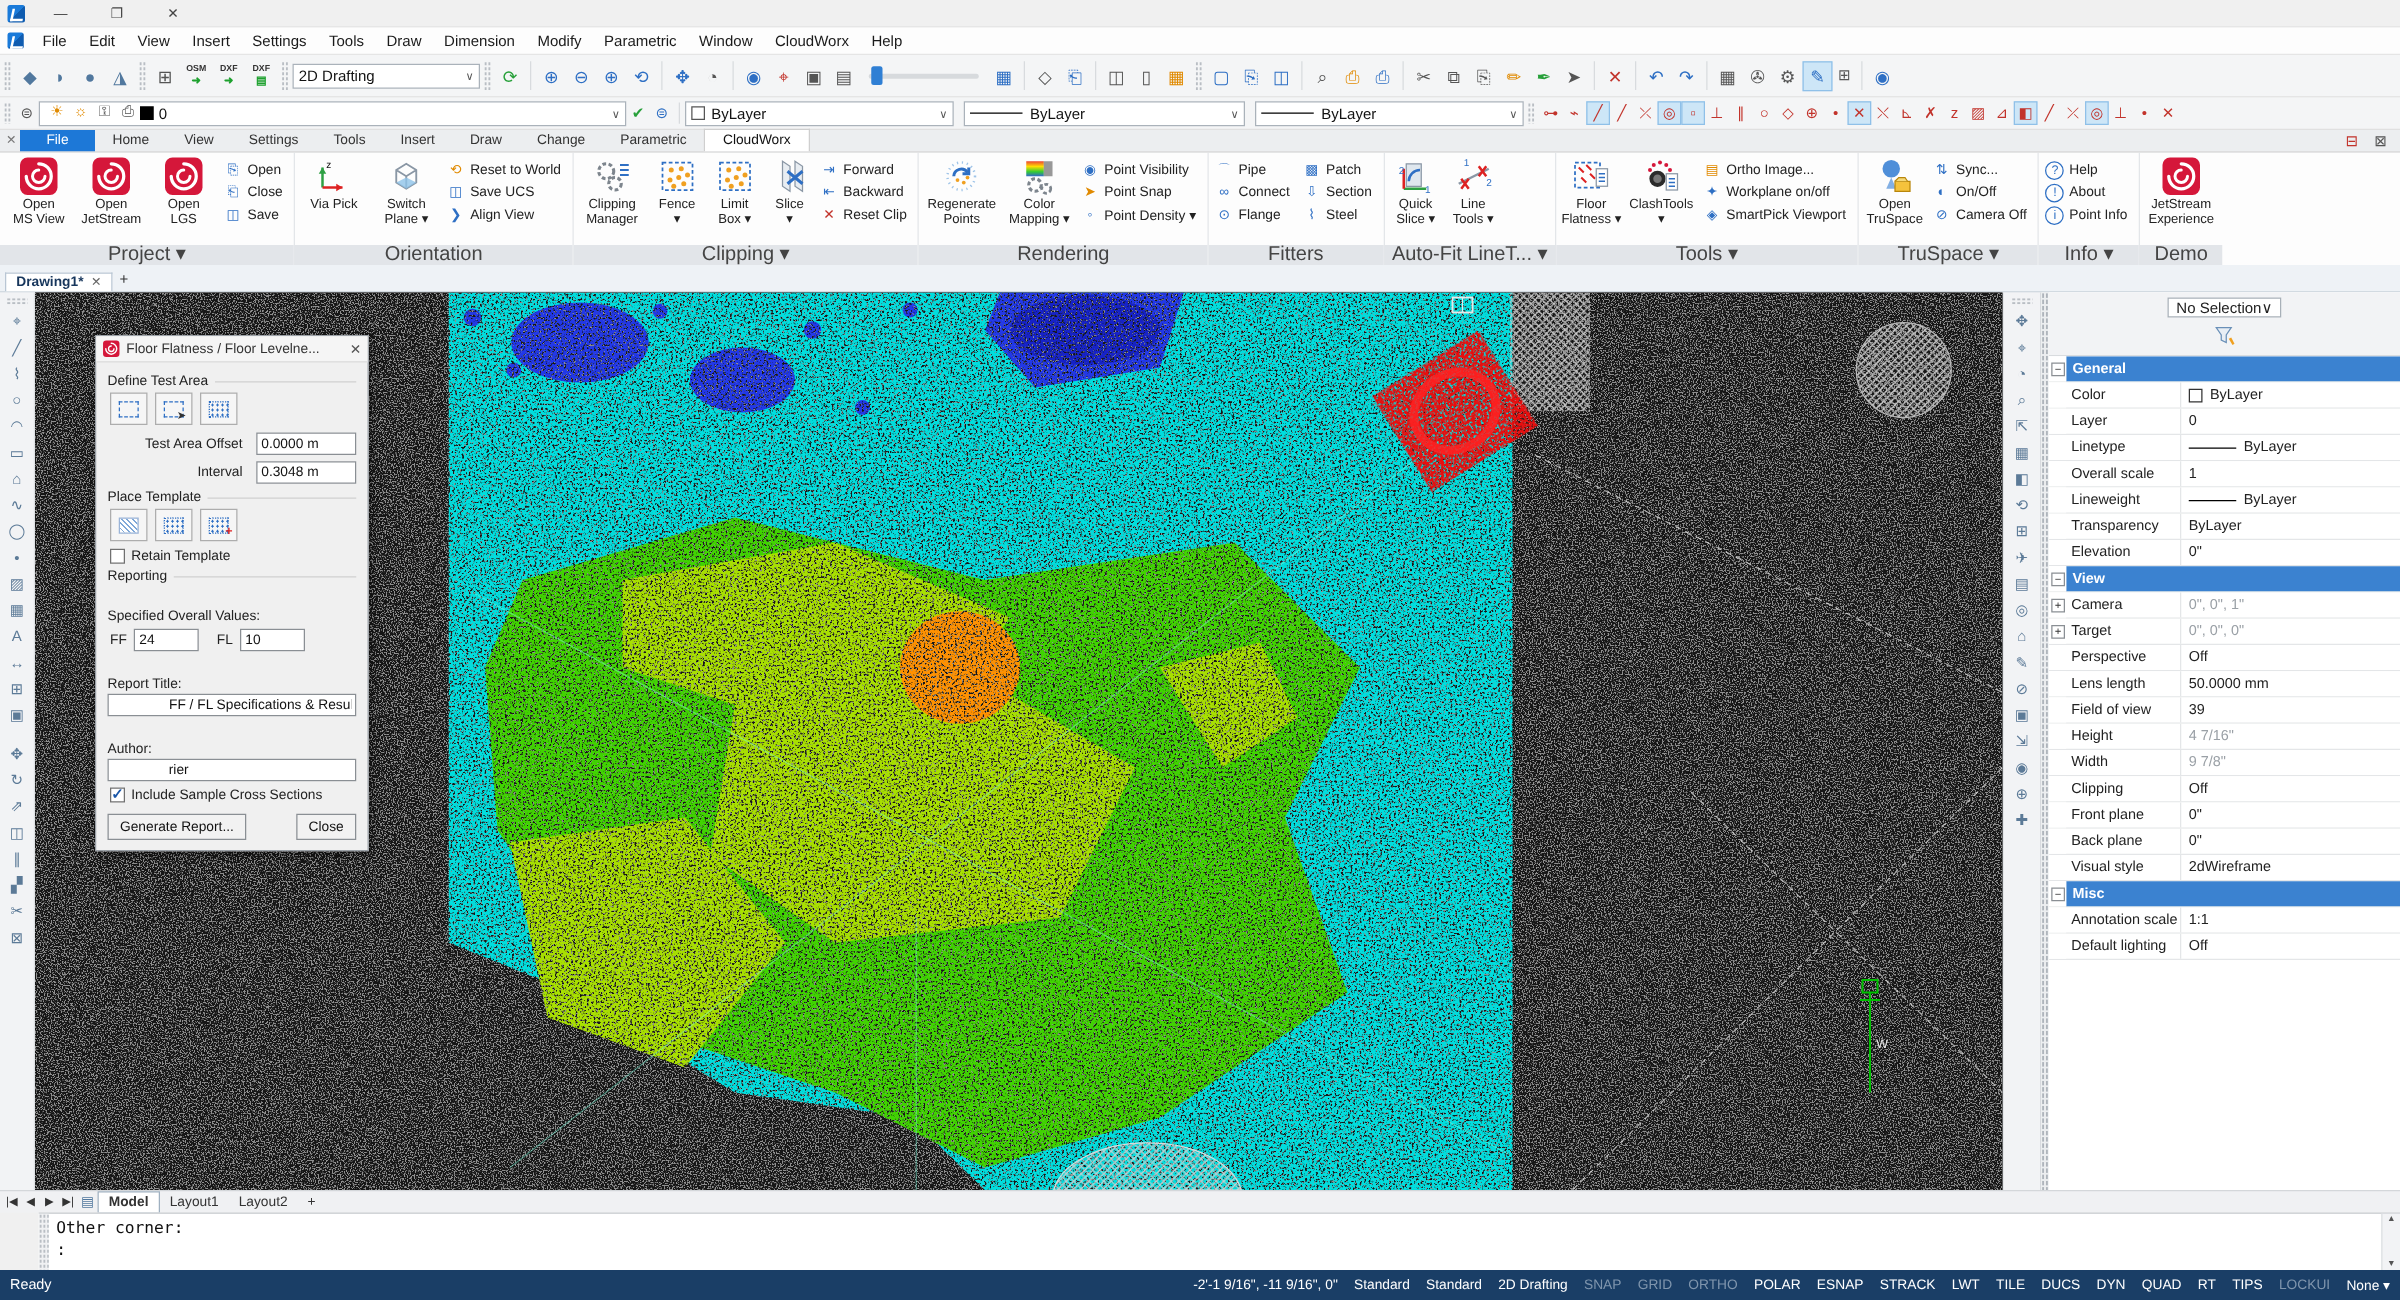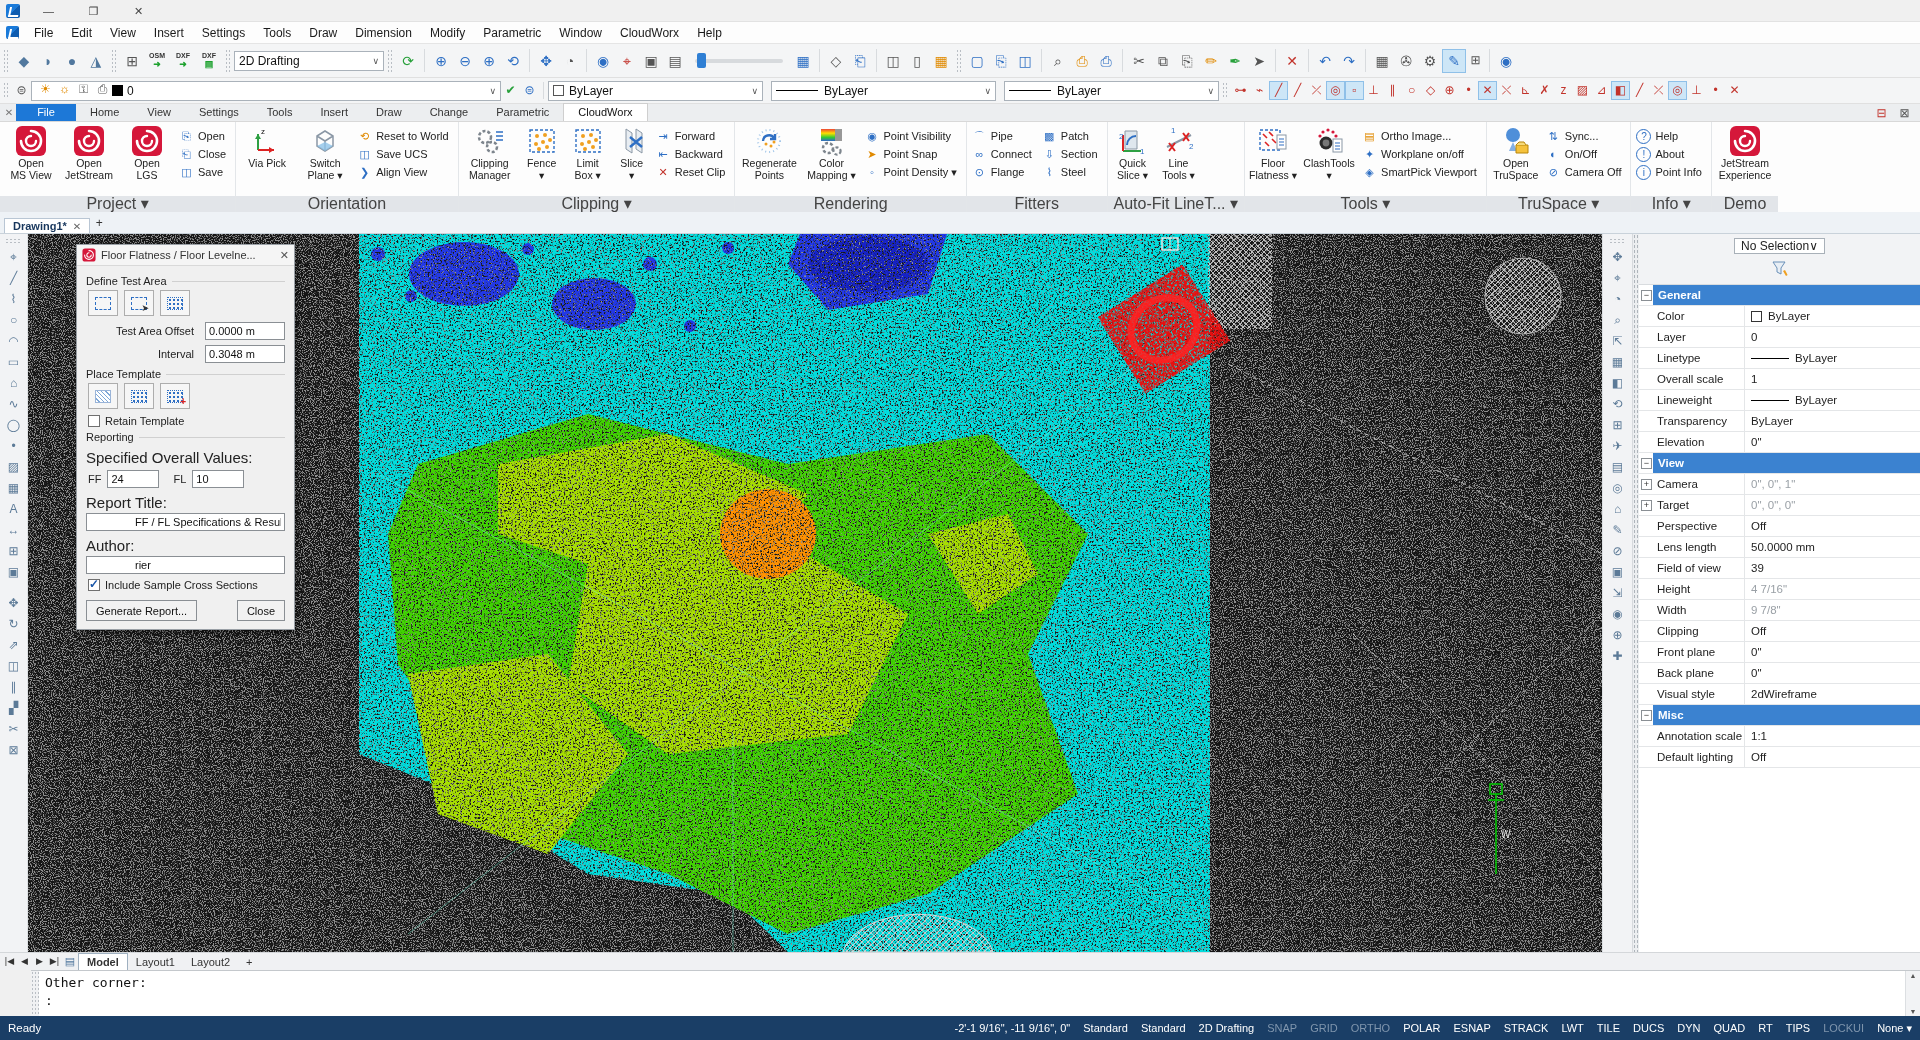--- a/index.html
+++ b/index.html
@@ -115,21 +115,21 @@
   .cmdscroll{width:15px;background:#f2f3f5;border-left:1px solid #dcdfe2;display:flex;flex-direction:column;justify-content:space-between;align-items:center;padding:1px 0;flex:none;}
   .sarr{font-size:7px;color:#555;}
   
   .statusbar{height:24px;background:#1a3e66;display:flex;align-items:center;padding:0 8px;color:#fff;}
   .statusbar .ready{font-size:11.5px;}
   .sbright{margin-left:auto;display:flex;align-items:center;gap:13px;}
   .sbi{font-size:11px;color:#fff;white-space:nowrap;}
   .sbi.off{color:#7f95ad;}
 
   
-  .dlg{position:absolute;left:76px;top:244px;width:219px;background:#f0f0f0;border:1px solid #9aa0a6;box-shadow:2px 3px 8px rgba(0,0,0,.45);z-index:20;}
+  .dlg{position:absolute;left:76px;top:268px;width:219px;background:#f0f0f0;border:1px solid #9aa0a6;box-shadow:2px 3px 8px rgba(0,0,0,.45);z-index:20;}
   .dlg-title{height:21px;background:#f5f5f5;border-bottom:1px solid #d9d9d9;display:flex;align-items:center;padding:0 5px;gap:5px;}
   .dlg-title .dtext{flex:1;font-size:11px;color:#333;white-space:nowrap;overflow:hidden;}
   .dlg-title .dclose{color:#555;font-size:11px;}
   .dlg-body{padding:5px 9px 8px 9px;}
   .grp{display:flex;align-items:center;margin:4px 0 3px 0;}
   .grp span{font-size:11px;color:#222;margin-right:5px;white-space:nowrap;}
   .grp .gline{flex:1;height:1px;background:#d0d0d0;}
   .btnrow{display:flex;gap:6px;margin:3px 0 6px 2px;}
   .tbtn{width:30px;height:26px;background:#f6f6f6;border:1px solid #adadad;display:flex;align-items:center;justify-content:center;position:relative;}
   .tbtn .bx{width:16px;height:13px;border:1px dashed #2e6fc4;}
@@ -138,21 +138,21 @@
   .tbtn .plus{position:absolute;right:3px;bottom:2px;color:#d22;font-size:10px;font-weight:bold;line-height:8px;}
   .tbtn .cur{position:absolute;right:4px;bottom:3px;color:#333;font-size:9px;line-height:8px;}
   .frow{display:flex;align-items:center;justify-content:flex-end;margin:5px 0;gap:11px;}
   .frow label{font-size:11px;color:#222;white-space:nowrap;}
   .dinput{height:18px;border:1px solid #8a8f94;background:#fff;font-size:11px;font-family:"Liberation Sans",sans-serif;padding:0 3px;color:#111;}
   .w80{width:80px;} .w52{width:52px;} .wfull{width:100%;padding-left:48px;}
   .chkrow{display:flex;align-items:center;gap:5px;margin:5px 0 4px 2px;}
   .chk{width:12px;height:12px;border:1px solid #707070;background:#fff;position:relative;flex:none;}
   .chk.checked::after{content:"✓";position:absolute;left:0px;top:-3px;font-size:12px;color:#1a56a8;font-weight:bold;}
   .chkrow span{font-size:11px;color:#222;}
-  .lblrow{font-size:15px;color:#222;margin:6px 0 2px 0;}
+  .lblrow{font-size:11px;color:#222;margin:20px 0 2px 0;}
   .ffflrow{display:flex;align-items:center;gap:6px;margin:4px 0 2px 2px;}
   .ffflrow label{font-size:11px;}
   .dbtnrow{display:flex;justify-content:space-between;margin-top:9px;}
   .dbtn{height:21px;background:#f2f2f2;border:1px solid #8a8f94;font-size:11px;padding:0 9px;font-family:"Liberation Sans",sans-serif;color:#111;}
 </style>
 </head>
 <body>
 
 <svg width="0" height="0" style="position:absolute">
   <defs>

